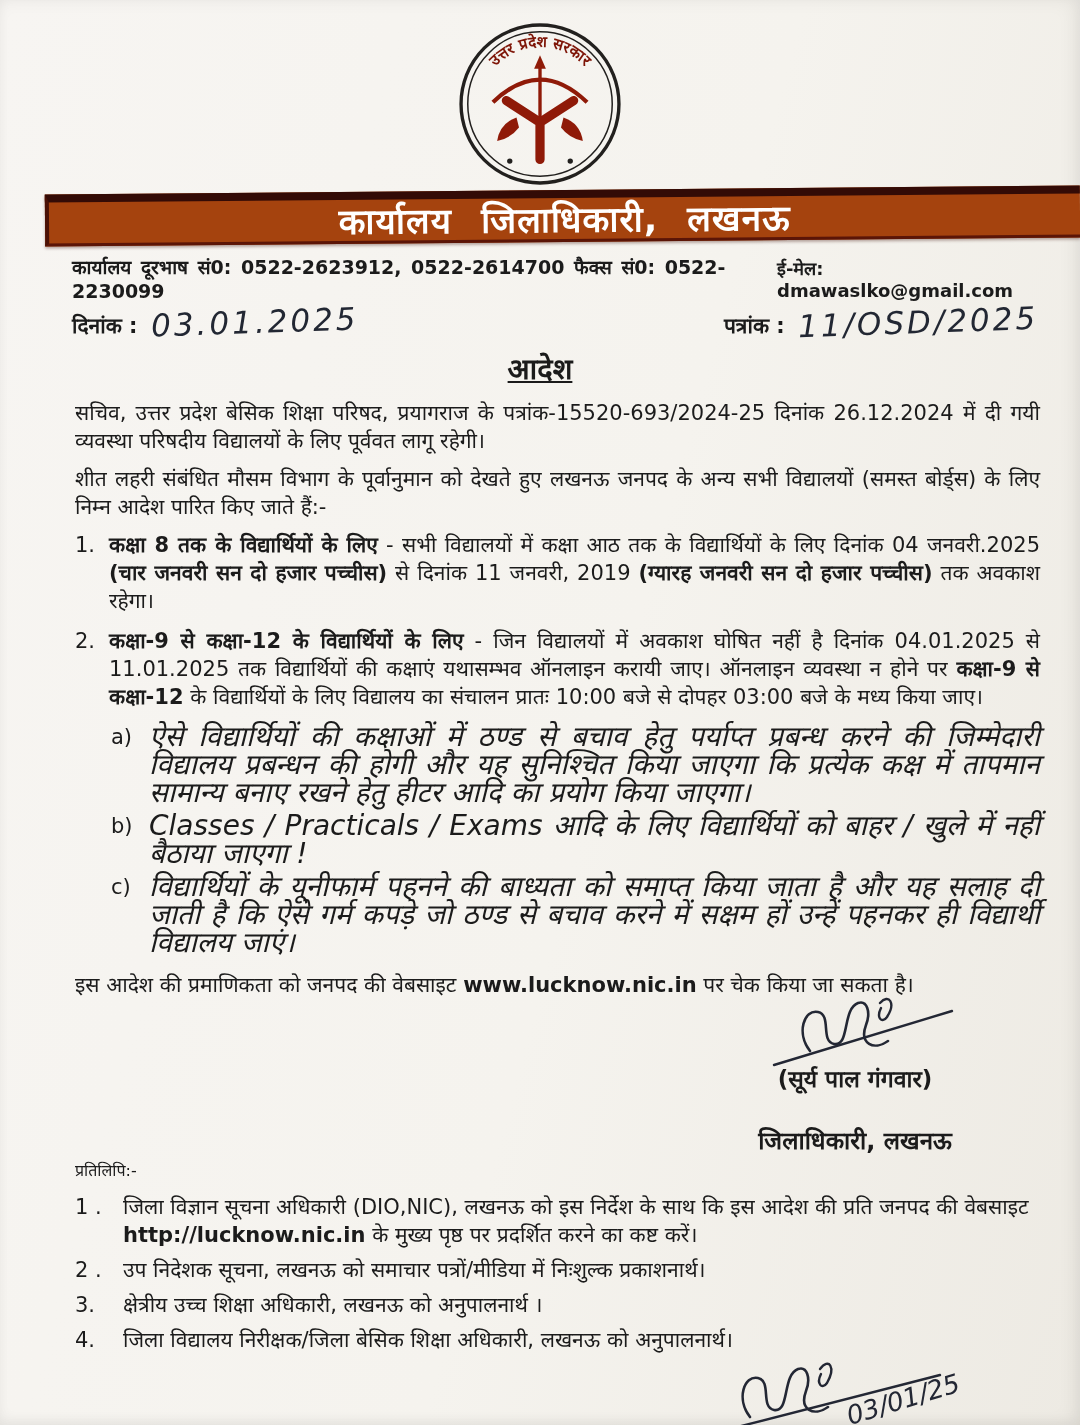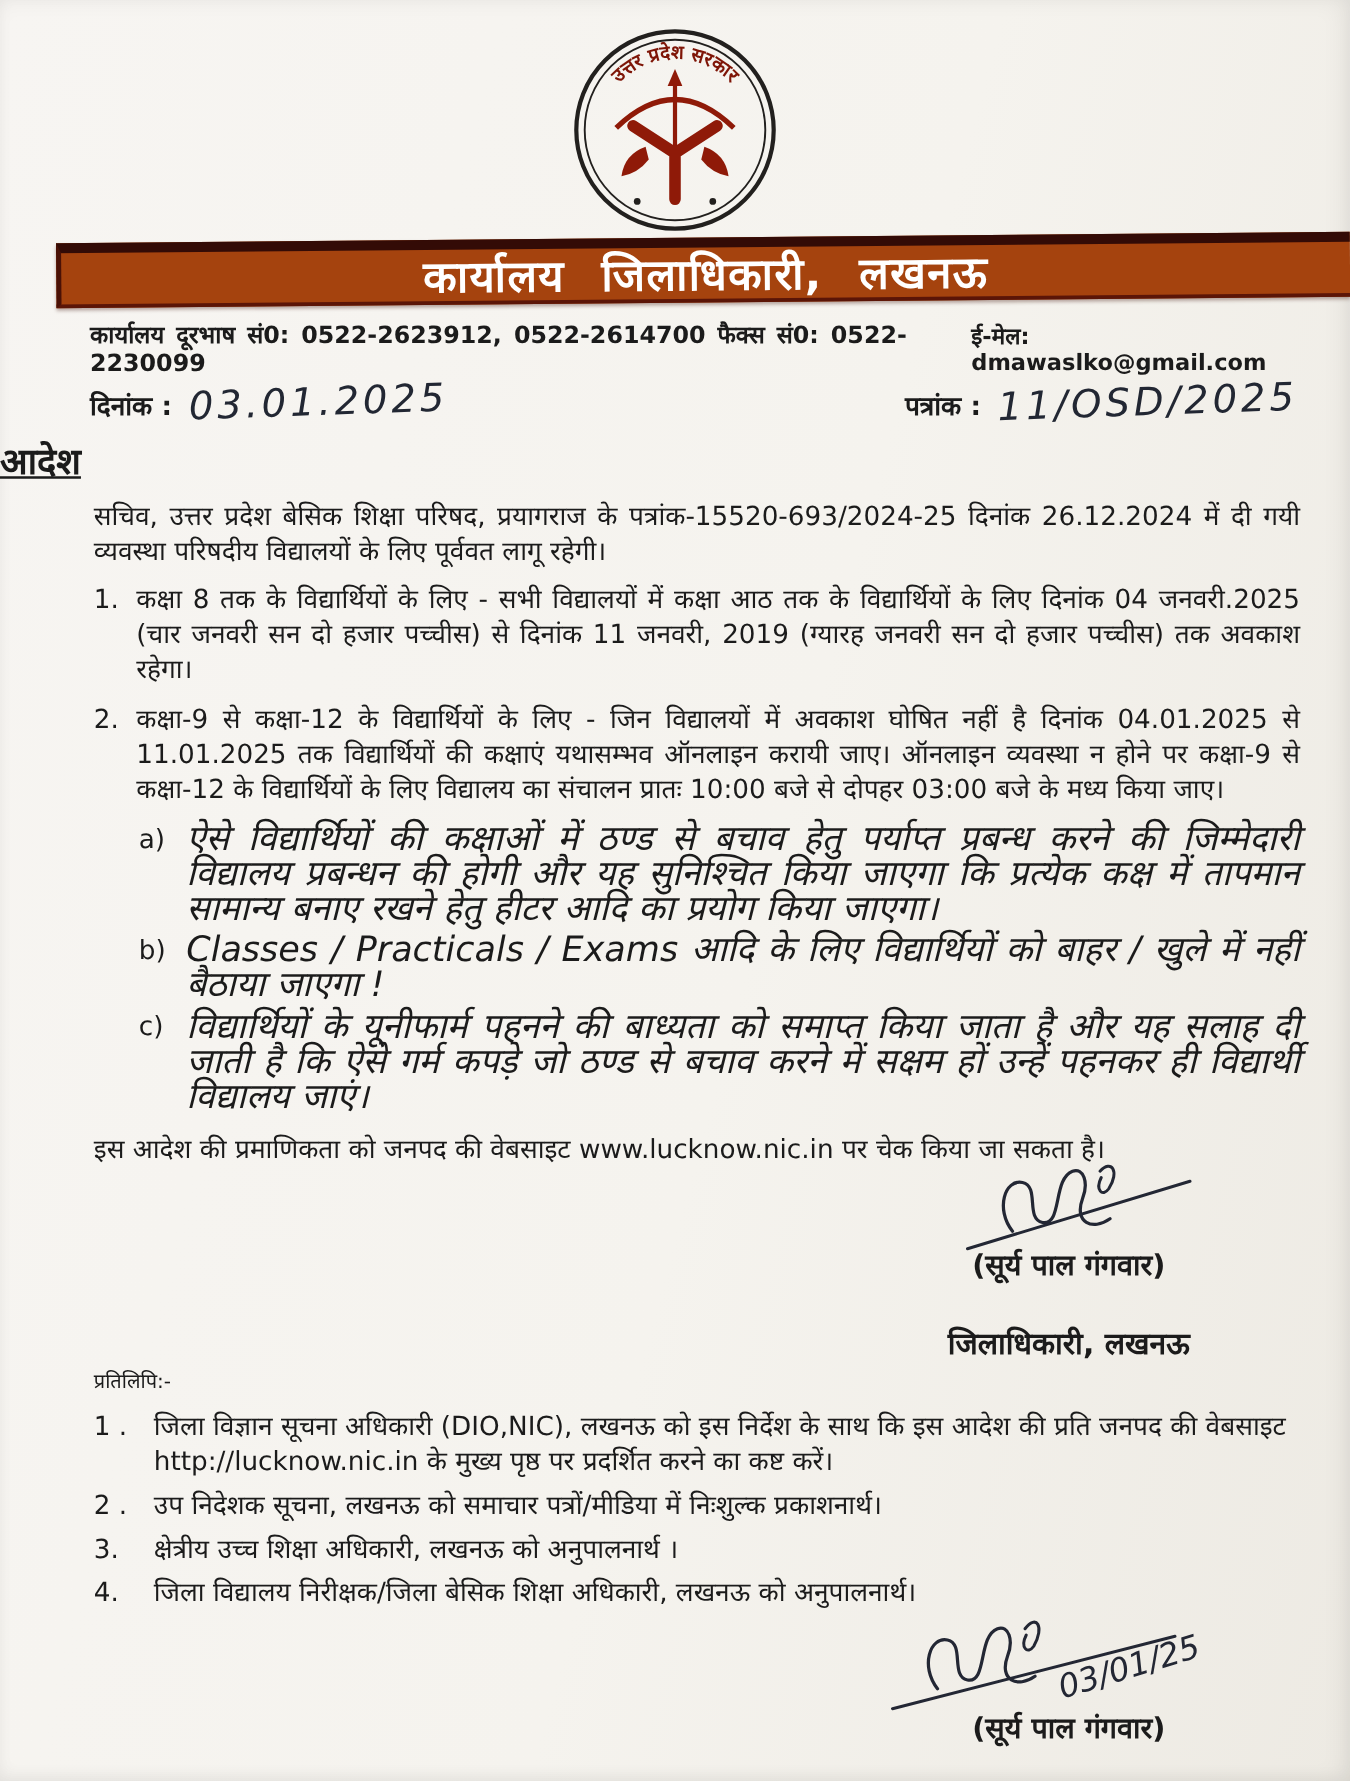--- a/index.html
+++ b/index.html
@@ -23,25 +23,25 @@
 
   .contact-row { display:flex; justify-content:flex-end; align-items:flex-start; padding:12px 30px 0 72px; }
   .contact-row .phones { font-size:19px; font-weight:bold; word-spacing:3px; }
   .contact-row .email  { font-size:18px; font-weight:bold; padding-top:2px; }
 
   .meta-row { display:flex; justify-content:space-between; align-items:flex-end; padding:2px 42px 0 72px; }
   .lbl { font-size:21px; font-weight:bold; }
   .hand { font-size:31px; font-style:italic; letter-spacing:3px; color:#222733; display:inline-block;
           transform:rotate(-2deg); margin-left:8px; font-weight:400; }
 
-  .title { text-align:left; font-size:29px; font-weight:bold; text-decoration:underline; margin:8px 0 12px; }
+  .title { text-align:center; font-size:29px; font-weight:bold; text-decoration:underline; margin:8px 0 12px; }
 
   .content { padding:0 40px 0 75px; }
   .para { font-size:21px; line-height:28px; text-align:justify; margin-bottom:10px; }
-  .b { font-weight:normal; }
+  .b { font-weight:bold; }
 
   .oitem { display:flex; margin:2px 0 12px; }
   .oitem .marker { flex:0 0 34px; font-size:21px; line-height:28px; }
   .oitem .itext  { flex:1; font-size:21px; line-height:28px; text-align:justify; }
 
   .arr-line { font-size:21px; line-height:28px; margin:6px 0 12px; }
 
   .litem { display:flex; margin:0 0 5px 36px; }
   .litem .marker { flex:0 0 38px; font-size:21px; line-height:28px; }
   .litem .itext  { flex:1; font-size:28px; line-height:28px; text-align:justify;font-style:italic; }
@@ -103,20 +103,21 @@
       <span class="lbl">पत्रांक :</span>
       <span class="hand">11/OSD/2025</span>
     </div>
   </div>
 
   <div class="title">आदेश</div>
 
   <div class="content">
 
     <p class="para">सचिव, उत्तर प्रदेश बेसिक शिक्षा परिषद, प्रयागराज के पत्रांक-15520-693/2024-25 दिनांक 26.12.2024 में दी गयी व्यवस्था परिषदीय विद्यालयों के लिए पूर्ववत लागू रहेगी।</p>
+    <p class="para">शीत लहरी संबंधित मौसम विभाग के पूर्वानुमान को देखते हुए लखनऊ जनपद के अन्य सभी विद्यालयों (समस्त बोर्ड्स) के लिए निम्न आदेश पारित किए जाते हैं:-</p>
 
     <div class="oitem">
       <span class="marker">1.</span>
       <div class="itext"><span class="b">कक्षा 8 तक के विद्यार्थियों के लिए</span><span> - सभी विद्यालयों में कक्षा आठ तक के विद्यार्थियों के लिए दिनांक 04 जनवरी.2025 </span><span class="b">(चार जनवरी सन दो हजार पच्चीस)</span><span> से दिनांक 11 जनवरी, 2019 </span><span class="b">(ग्यारह जनवरी सन दो हजार पच्चीस)</span><span> तक अवकाश रहेगा।</span></div>
     </div>
 
     <div class="oitem">
       <span class="marker">2.</span>
       <div class="itext"><span class="b">कक्षा-9 से कक्षा-12 के विद्यार्थियों के लिए</span><span> - जिन विद्यालयों में अवकाश घोषित नहीं है दिनांक 04.01.2025 से 11.01.2025 तक विद्यार्थियों की कक्षाएं यथासम्भव ऑनलाइन करायी जाए। ऑनलाइन व्यवस्था न होने पर </span><span class="b">कक्षा-9 से कक्षा-12</span><span> के विद्यार्थियों के लिए विद्यालय का संचालन प्रातः 10:00 बजे से दोपहर 03:00 बजे के मध्य किया जाए।</span></div>
     </div>

